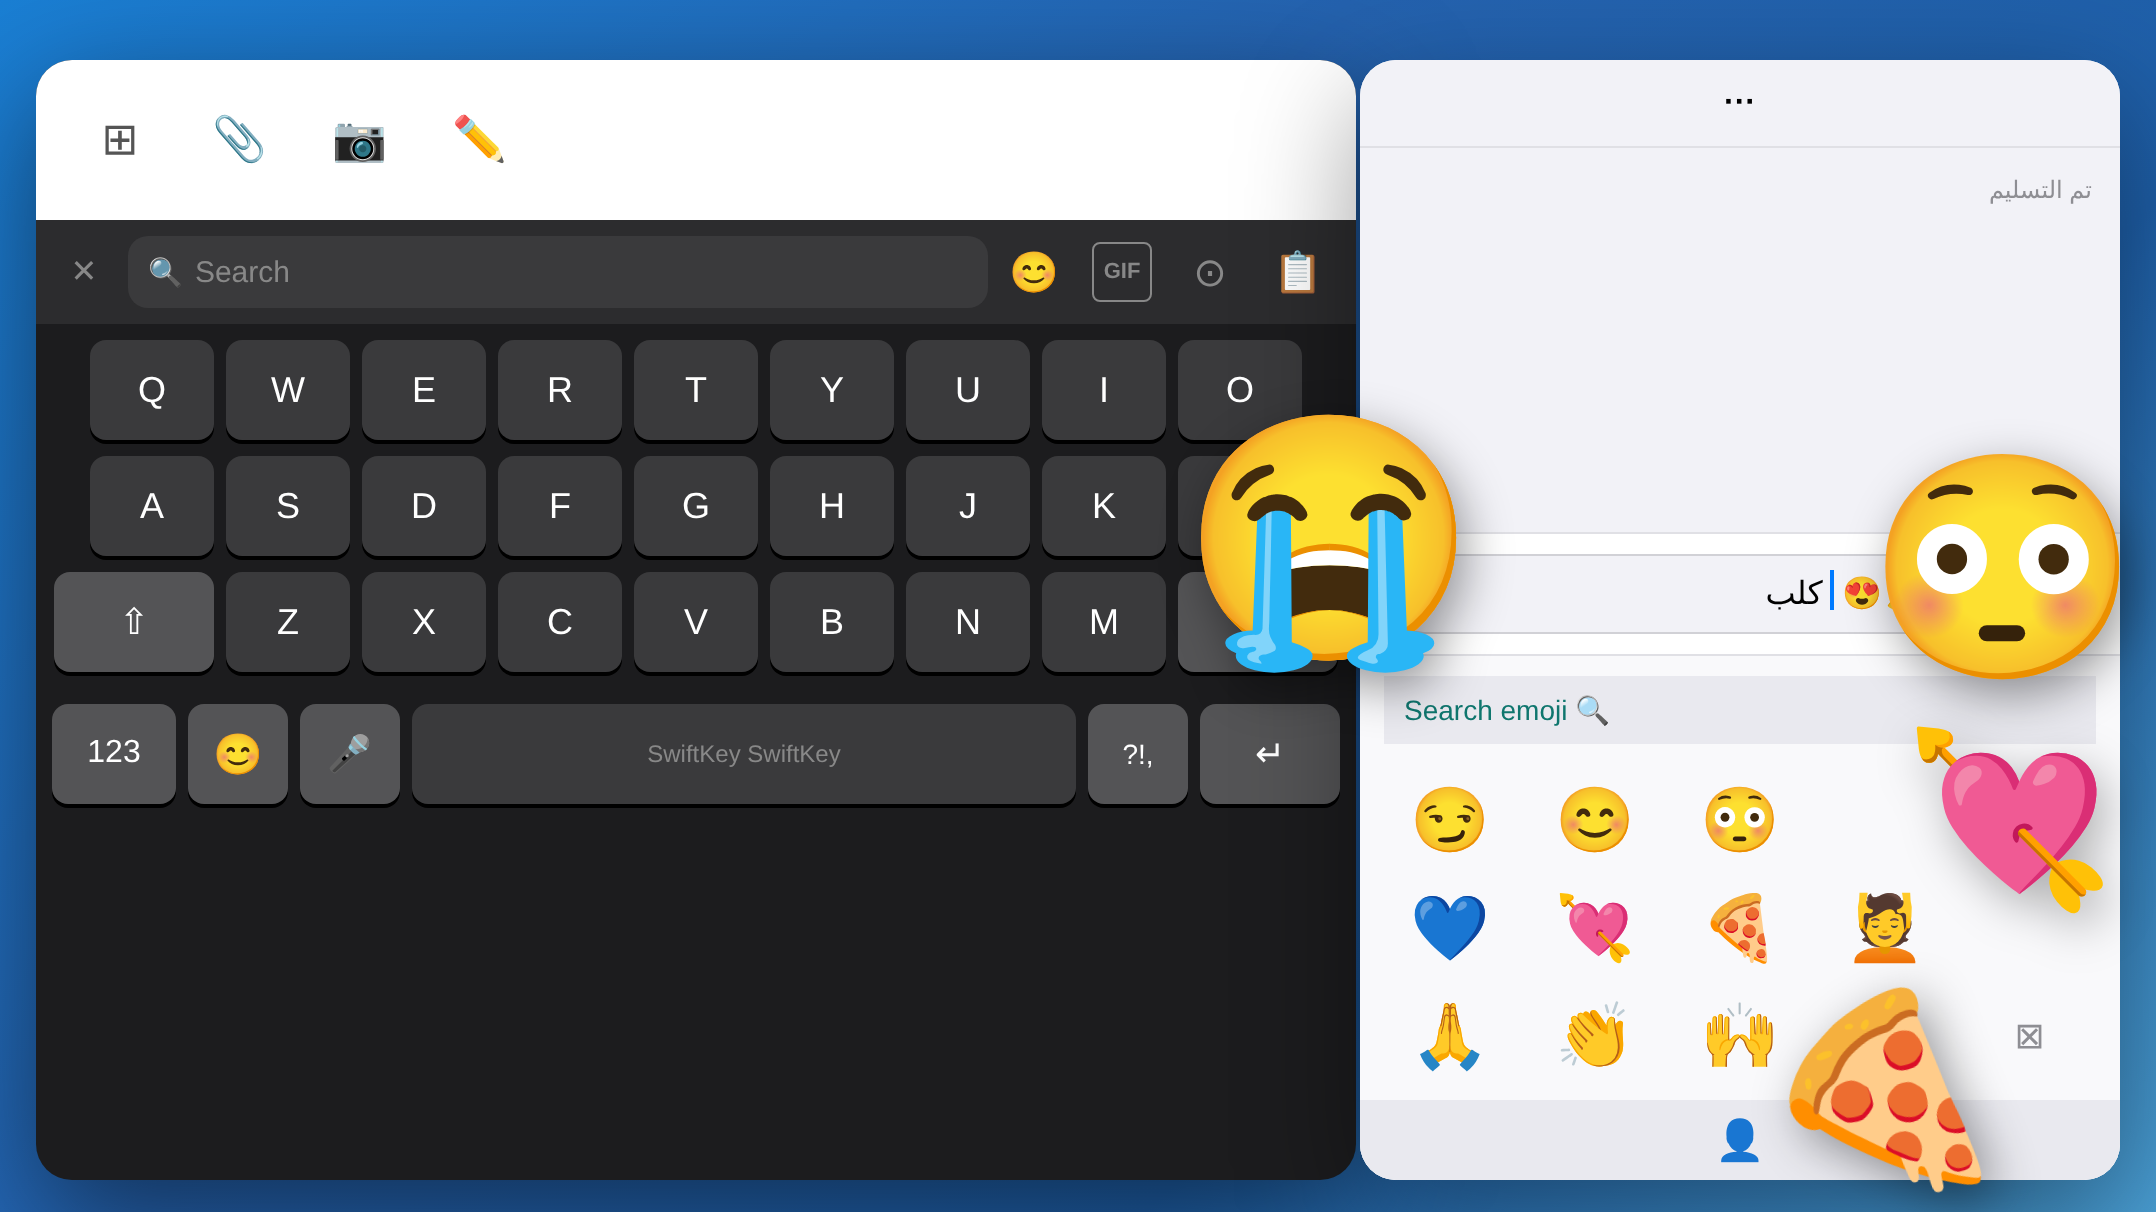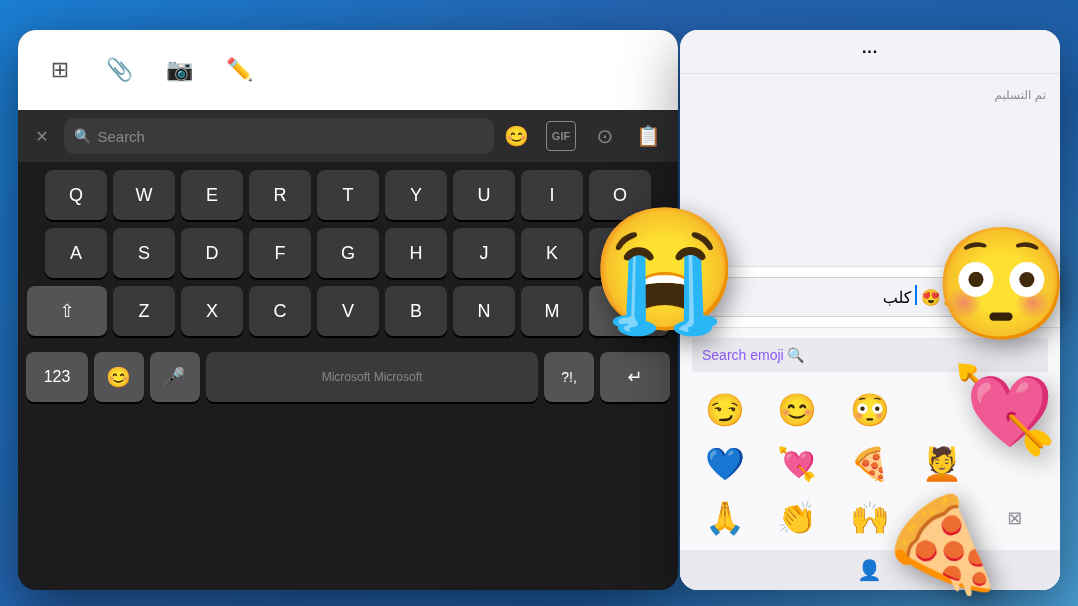--- a/index.html
+++ b/index.html
@@ -293,21 +293,21 @@
 
     .emoji-search-input {
       background: #e9e9ef;
       border-radius: 0;
       height: 34px;
       display: flex;
       align-items: center;
       padding: 0 10px;
       gap: 6px;
       font-size: 14px;
-      color: #8b5cf6;
+      color: #0f766e;
     }
 
     .emoji-grid {
       display: grid;
       grid-template-columns: repeat(5, 1fr);
       gap: 2px;
       padding: 6px 10px;
     }
 
     .emoji-cell {
@@ -461,21 +461,21 @@
       <div class="key">M</div>
       <div class="key backspace-key wide">⌫</div>
     </div>
 
   </div>
 
   <div class="bottom-row">
     <div class="bottom-key num-key">123</div>
     <div class="bottom-key emoji-key">😊</div>
     <div class="bottom-key mic-key">🎤</div>
-    <div class="bottom-key space-bottom">Microsoft Microsoft</div>
+    <div class="bottom-key space-bottom">SwiftKey SwiftKey</div>
     <div class="bottom-key punct-key">?!,</div>
     <div class="bottom-key return-key">↵</div>
   </div>
 
 </div>
 
 <div class="chat-panel">
 
   <div class="chat-header">
     <span class="chat-header-name">···</span>

